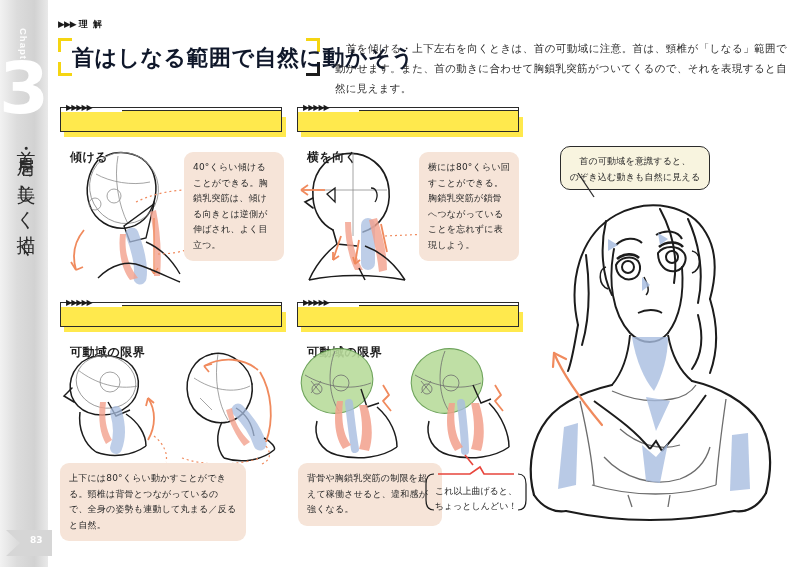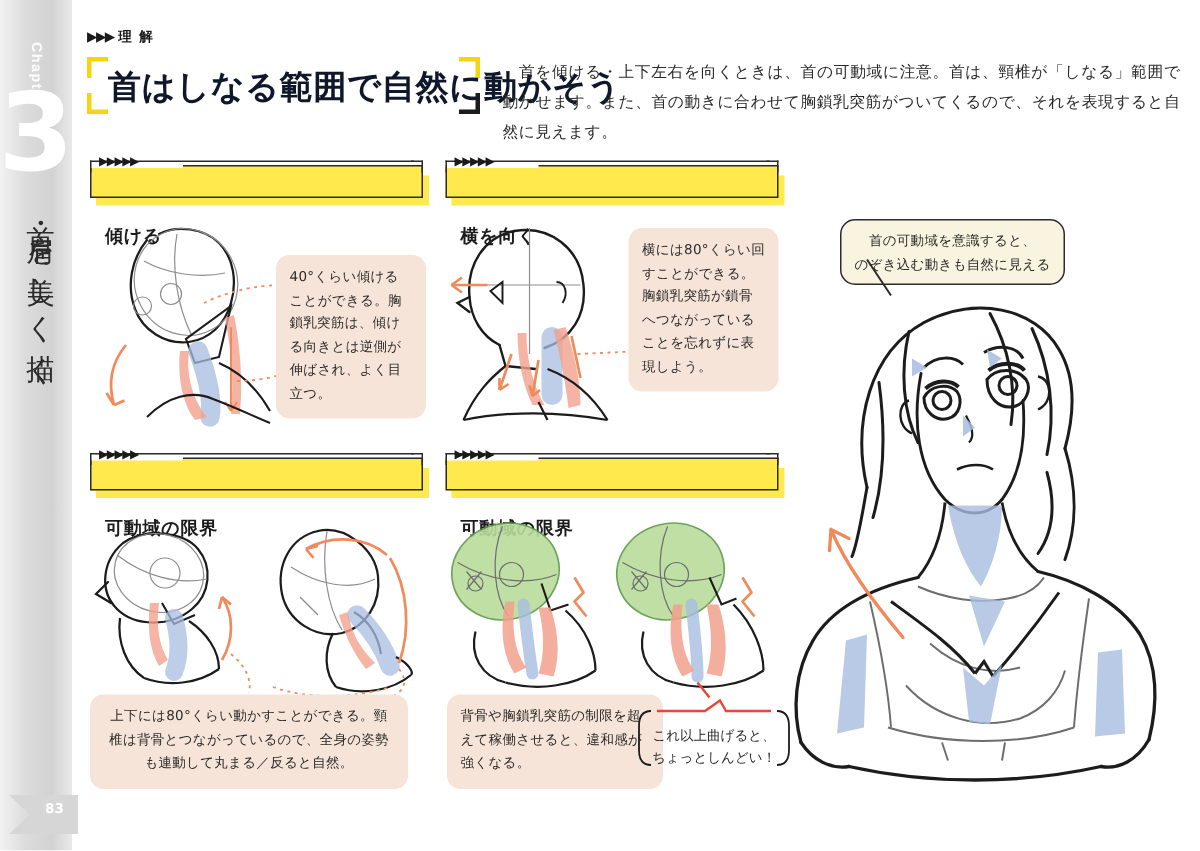--- a/index.html
+++ b/index.html
@@ -148,21 +148,21 @@
         <path d="M22 92 C12 104 10 118 14 132"></path>
         <path d="M14 132 L9 124 M14 132 L21 129"></path>
       </g>
       <g stroke="#f08a5d" stroke-width="1.2" stroke-dasharray="2 3" fill="none">
         <path d="M74 64 C90 56 110 52 126 52"></path>
         <path d="M96 116 C108 116 120 114 130 110"></path>
       </g>
     </svg>
   </div>
 
-  <div class="callout" style="left:184px;top:152px;width:100px;margin-top:18px;">40°くらい傾けることができる。胸鎖乳突筋は、傾ける向きとは逆側が伸ばされ、よく目立つ。</div>
+  <div class="callout" style="left:184px;top:152px;width:100px;">40°くらい傾けることができる。胸鎖乳突筋は、傾ける向きとは逆側が伸ばされ、よく目立つ。</div>
 
   <div class="sec" style="left:297px;top:110px;width:222px;">
     <div class="bar-shadow"></div>
     <div class="bar"></div>
     <div class="bar-notch"></div>
     <div class="corner-l"></div>
     <div class="corner-r"></div>
     <div class="topline"></div>
     <div class="tri-row">▶▶▶▶▶</div>
     <div class="lbl">横を向く</div>
@@ -274,21 +274,21 @@
         <path d="M26 28 L34 26 M26 28 L31 34"></path>
         <path d="M82 34 C94 54 96 82 88 104"></path>
       </g>
       <g stroke="#f08a5d" stroke-width="1.2" stroke-dasharray="2 3" fill="none">
         <path d="M88 108 C94 116 92 122 84 126"></path>
         <path d="M4 120 C26 128 58 128 82 120"></path>
       </g>
     </svg>
   </div>
 
-  <div class="callout" style="left:60px;top:463px;width:212px;text-align:center;">上下には80°くらい動かすことができる。頸椎は背骨とつながっているので、全身の姿勢も連動して丸まる／反ると自然。</div>
+  <div class="callout" style="left:60px;top:463px;width:186px;">上下には80°くらい動かすことができる。頸椎は背骨とつながっているので、全身の姿勢も連動して丸まる／反ると自然。</div>
 
   <div class="sec" style="left:297px;top:305px;width:222px;">
     <div class="bar-shadow"></div>
     <div class="bar"></div>
     <div class="bar-notch"></div>
     <div class="corner-l"></div>
     <div class="corner-r"></div>
     <div class="topline"></div>
     <div class="tri-row">▶▶▶▶▶</div>
     <div class="lbl">可動域の限界</div>

